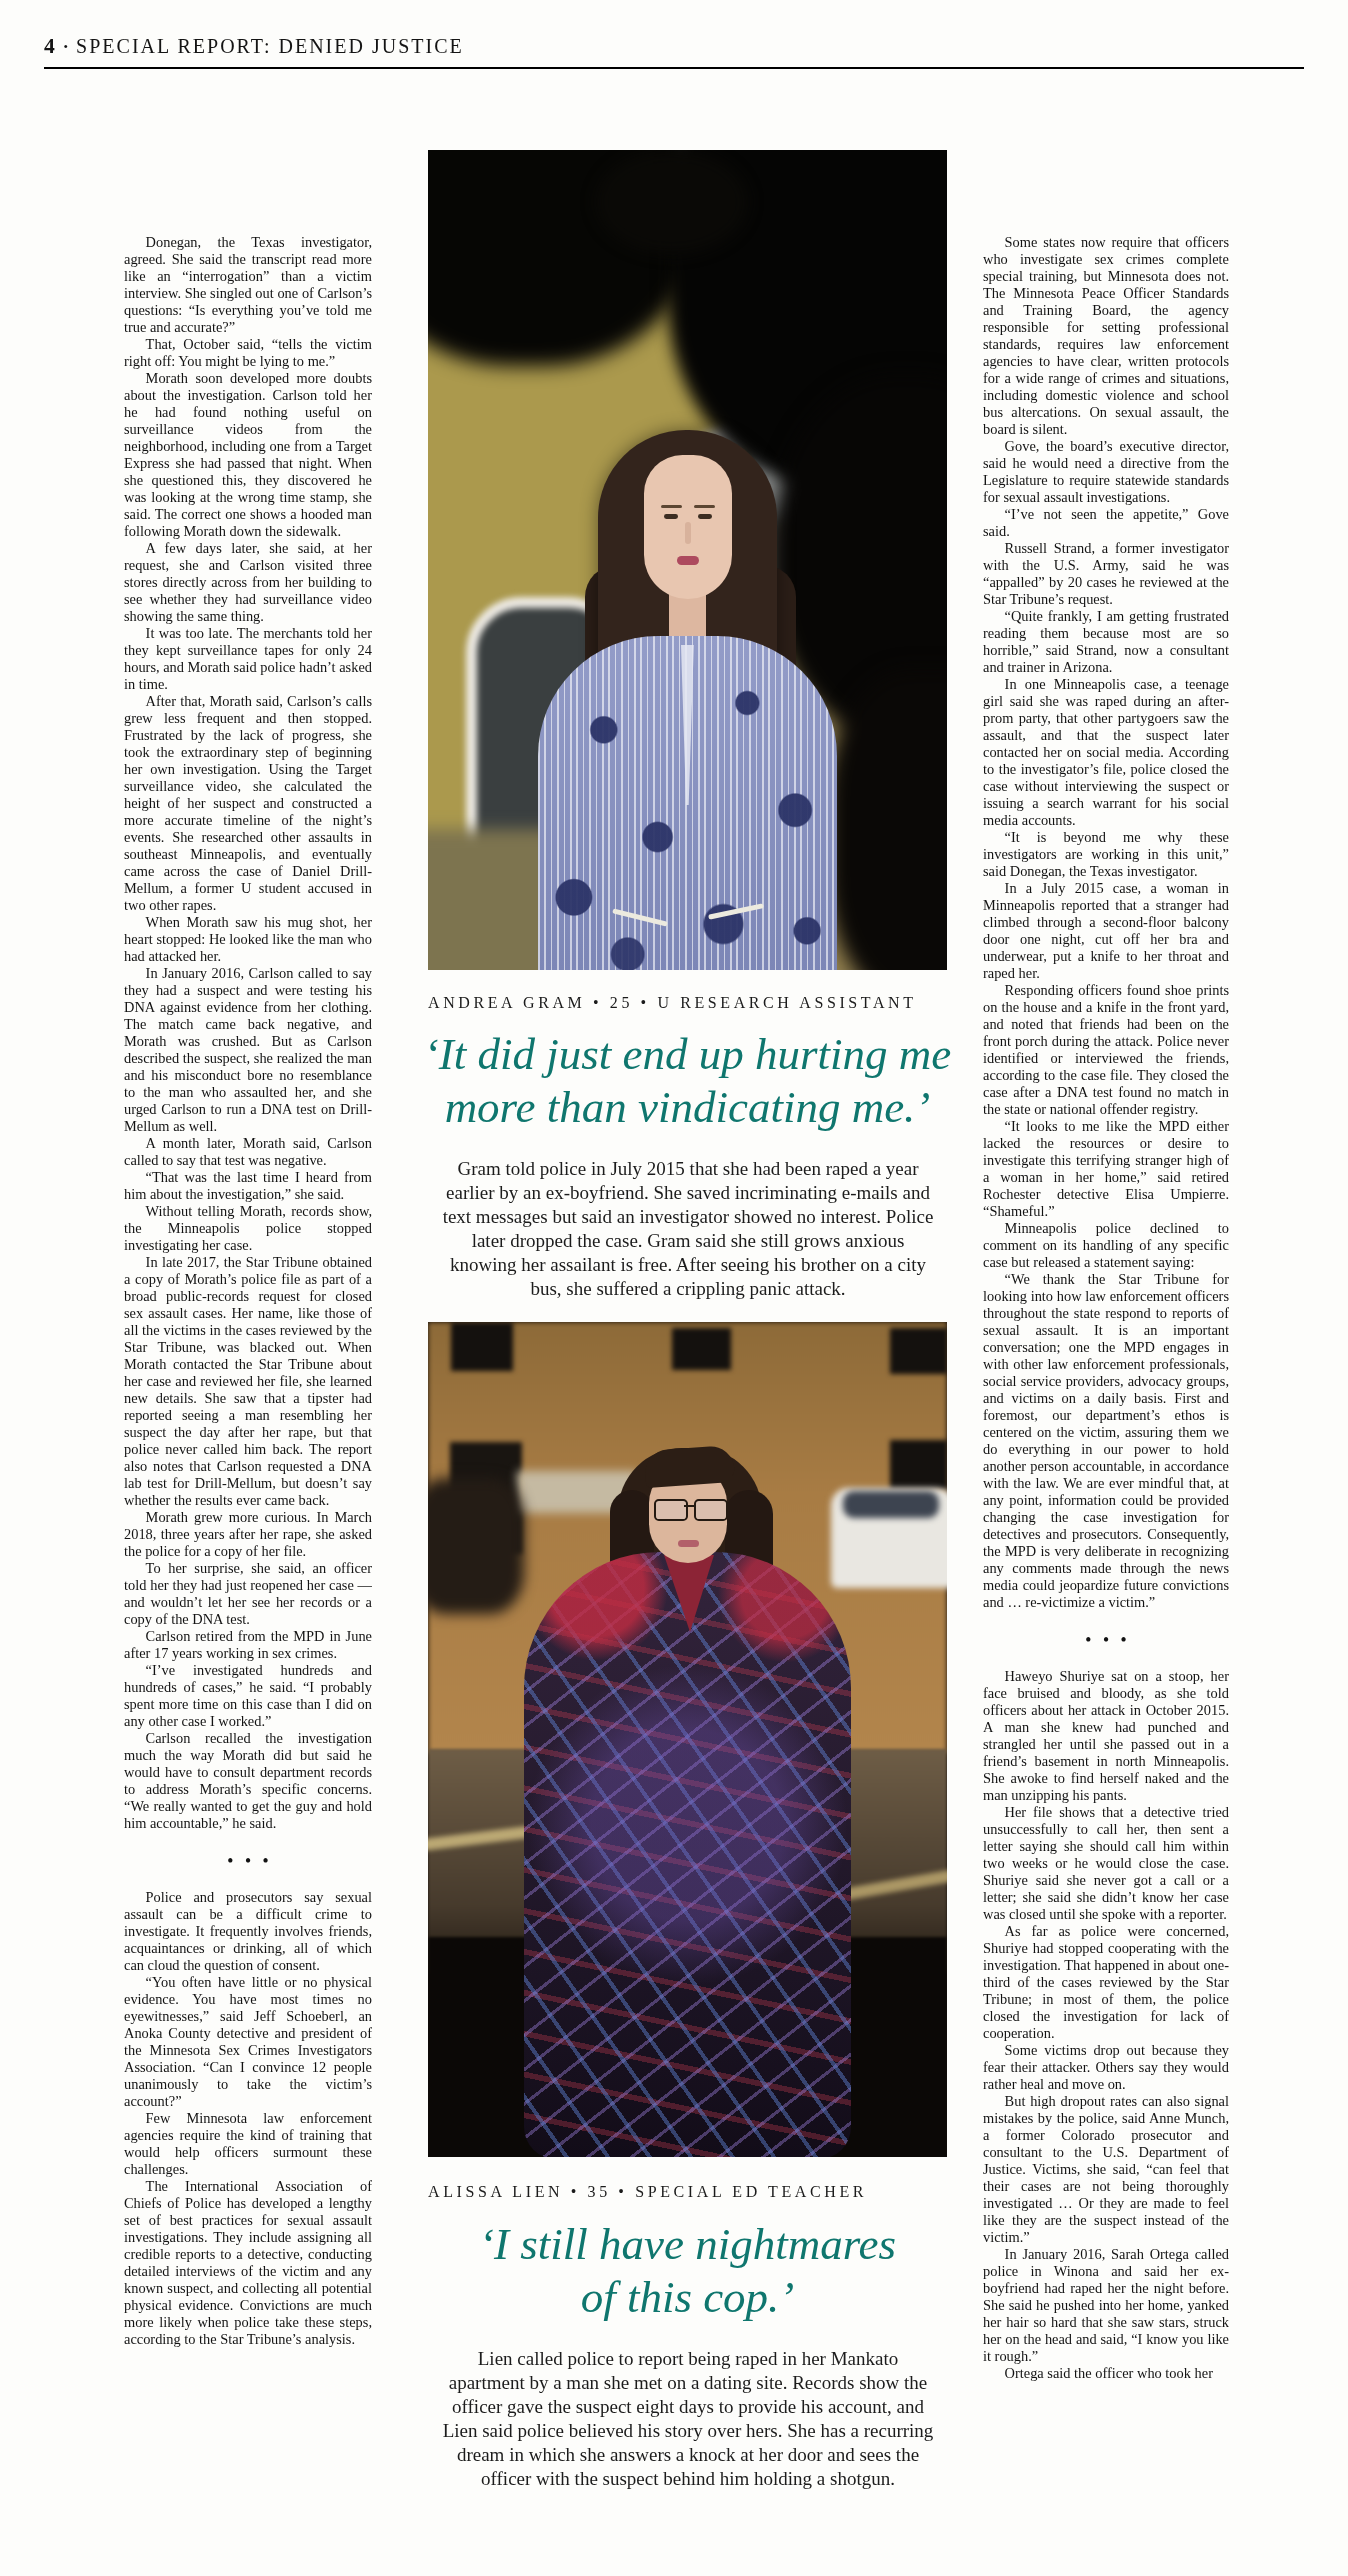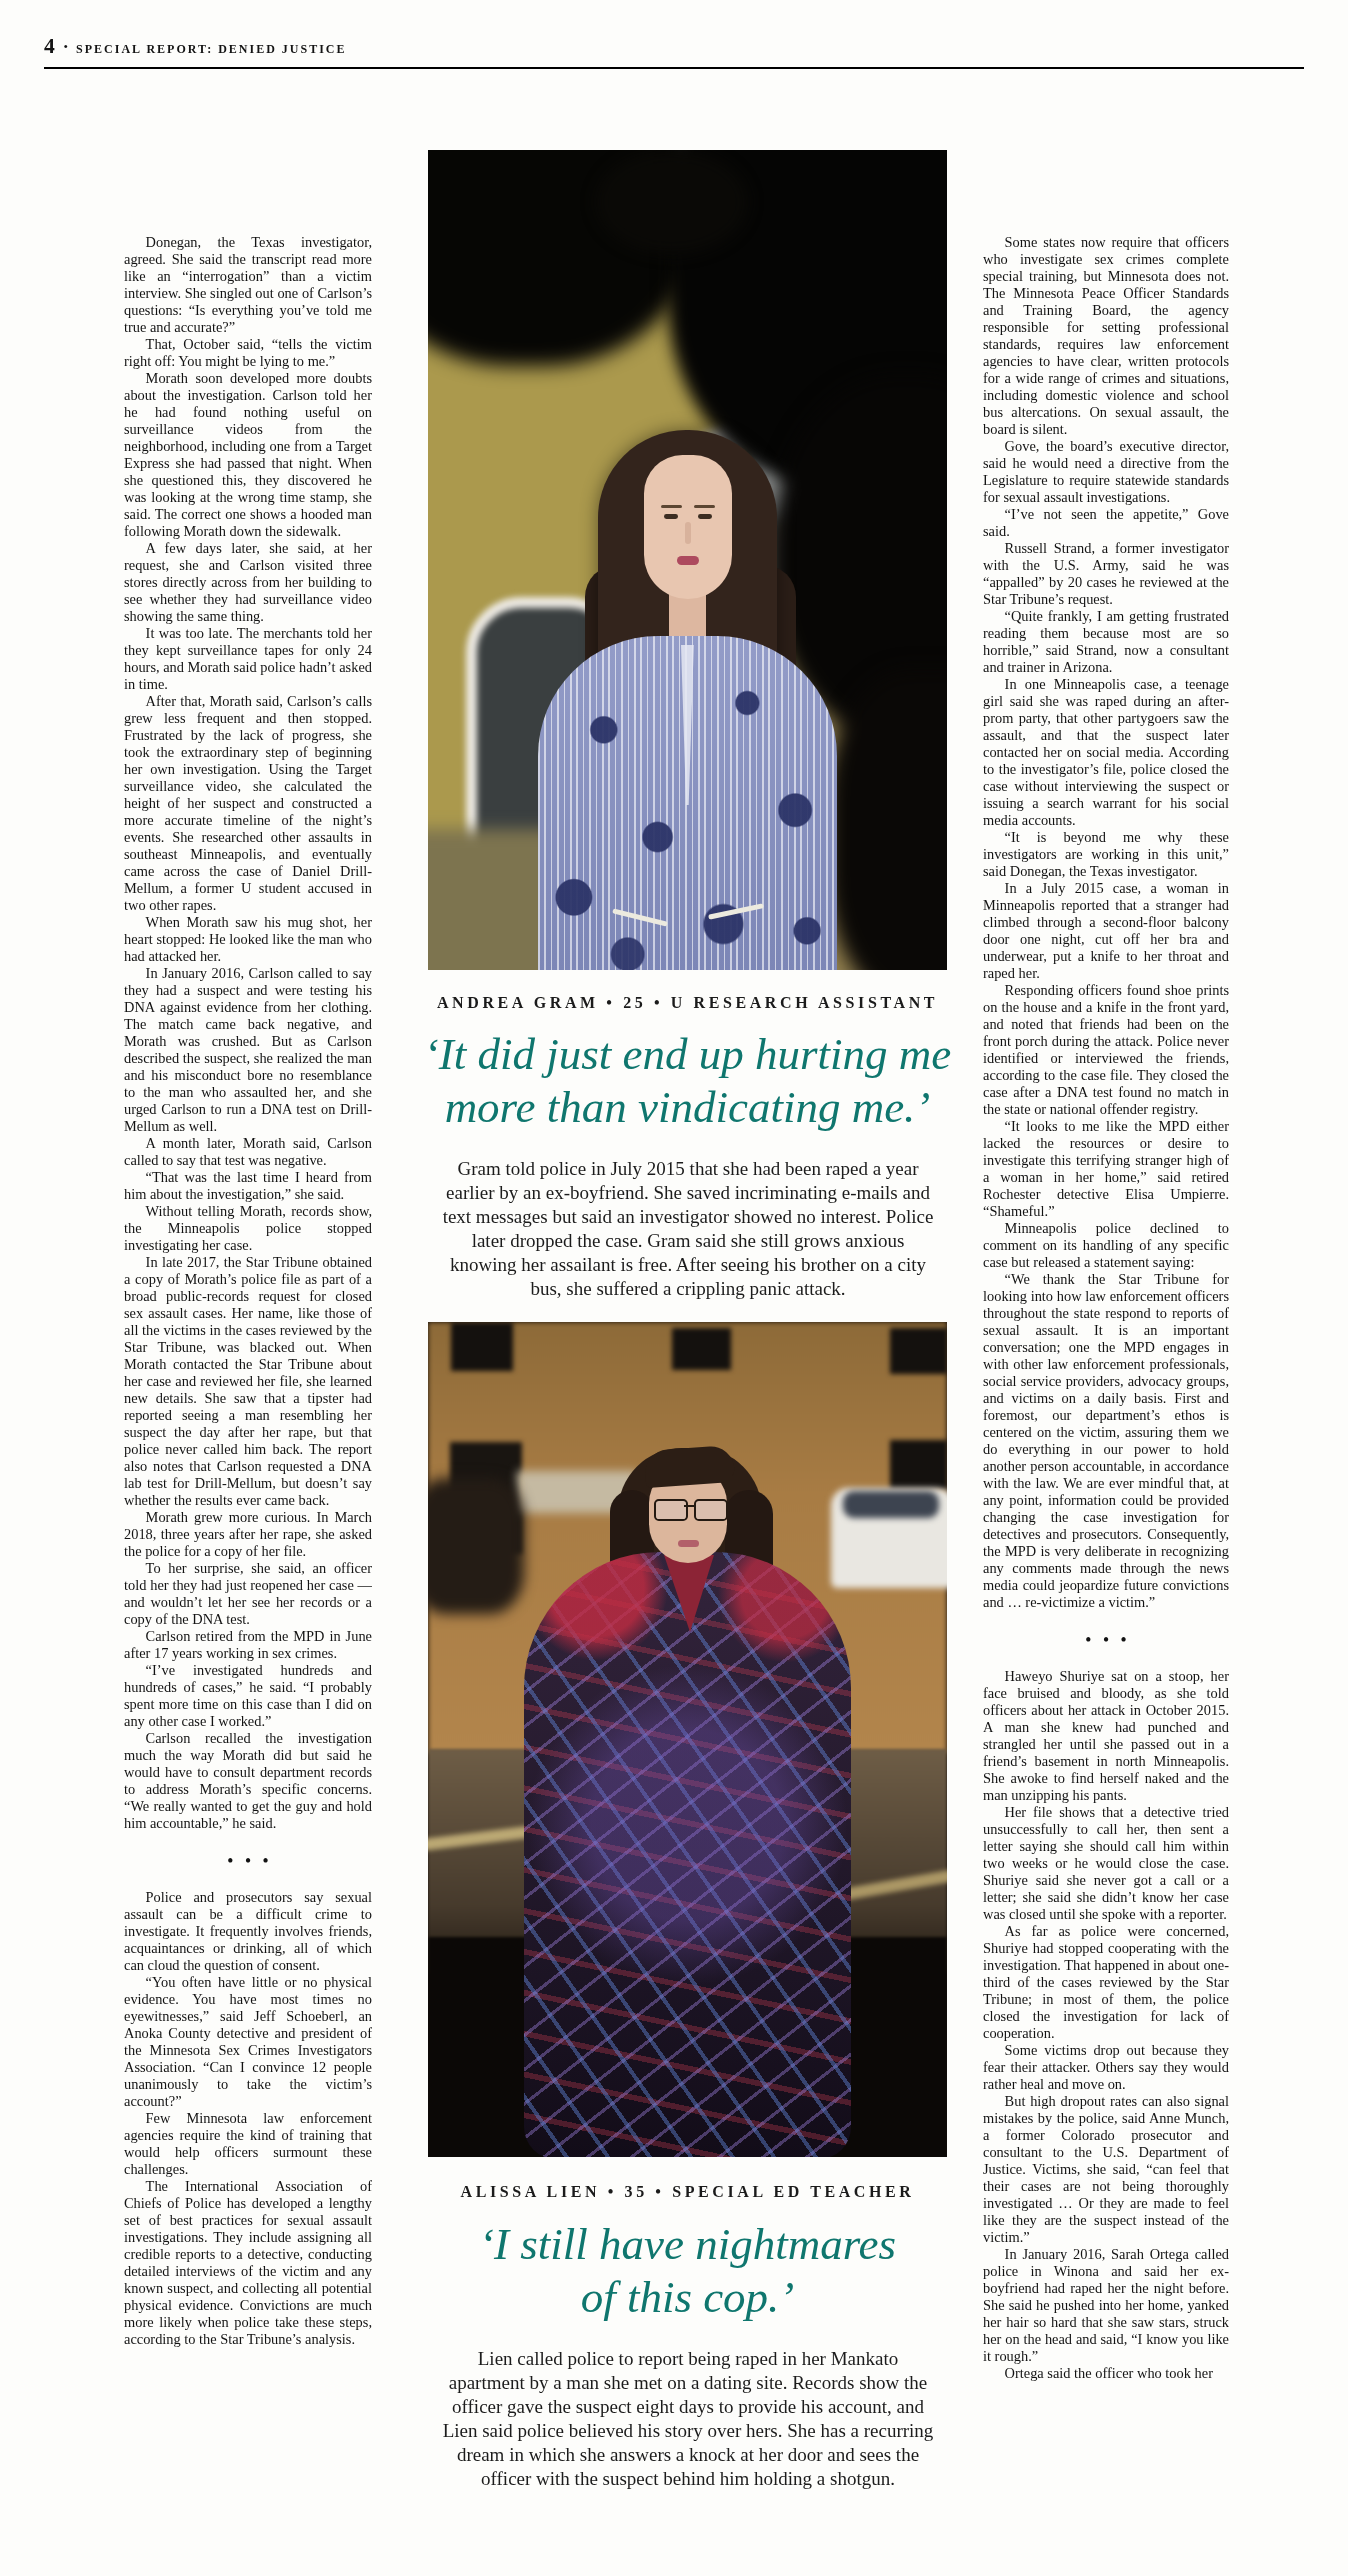--- a/index.html
+++ b/index.html
@@ -6,35 +6,35 @@
   body{
     width:1348px;height:2576px;position:relative;
     background:#fdfdfb;color:#141414;
     font-family:"Liberation Serif","DejaVu Serif",serif;
     overflow:hidden;
   }
   
   .folio{position:absolute;left:44px;top:34px;display:flex;align-items:baseline;gap:8px;}
   .folio .pageno{font-size:21.6px;font-weight:bold;letter-spacing:0.8px;}
   .folio .sep{font-size:12.8px;position:relative;top:-2.4px;}
-  .folio .label{font-size:12px;font-weight:bold;letter-spacing:2px;}
+  .folio .label{font-size:20px;font-weight:normal;letter-spacing:2px;}
   .folio-rule{position:absolute;left:44px;top:67px;width:1260px;height:2.4px;background:#000;}
 
   
   .col{position:absolute;top:234px;height:2230px;overflow:hidden;
        font-size:14.4px;line-height:17px;text-align:justify;hyphens:auto;color:#131313;}
   .col-left{left:124px;width:248px;}
   .col-right{left:983px;width:246px;}
   .body-p{margin:0;text-indent:21.6px;}
   .section-break{text-align:center;font-weight:bold;font-size:16px;letter-spacing:12px;
                  text-indent:12px;margin:20px 0;}
 
   
-  .kicker{position:absolute;left:428px;width:519px;text-align:center;
-          font-size:16px;letter-spacing:3.6px;color:#1b1b1b;white-space:nowrap;font-weight:bold;}
+  .kicker{position:absolute;left:428px;width:519px;
+          font-size:16px;letter-spacing:3.6px;color:#1b1b1b;white-space:nowrap;}
   .pullquote{position:absolute;left:416px;width:543px;text-align:center;
              font-style:italic;font-size:45px;line-height:53px;color:#0f766e;}
   .photocaption{position:absolute;left:442px;width:492px;text-align:center;
                 font-size:19px;line-height:24px;color:#1c1c1c;}
 
   
   .photo{position:absolute;left:428px;width:519px;overflow:hidden;background:#888274;}
   .photo1{top:150px;height:820px;}
   .p1-sky{position:absolute;left:48px;top:-8px;width:447px;height:375px;background:#cbcfce;filter:blur(7.2px);}
   .p1-house{position:absolute;left:-24px;top:120px;width:343px;height:719px;background:#ab994d;filter:blur(5.6px);}

